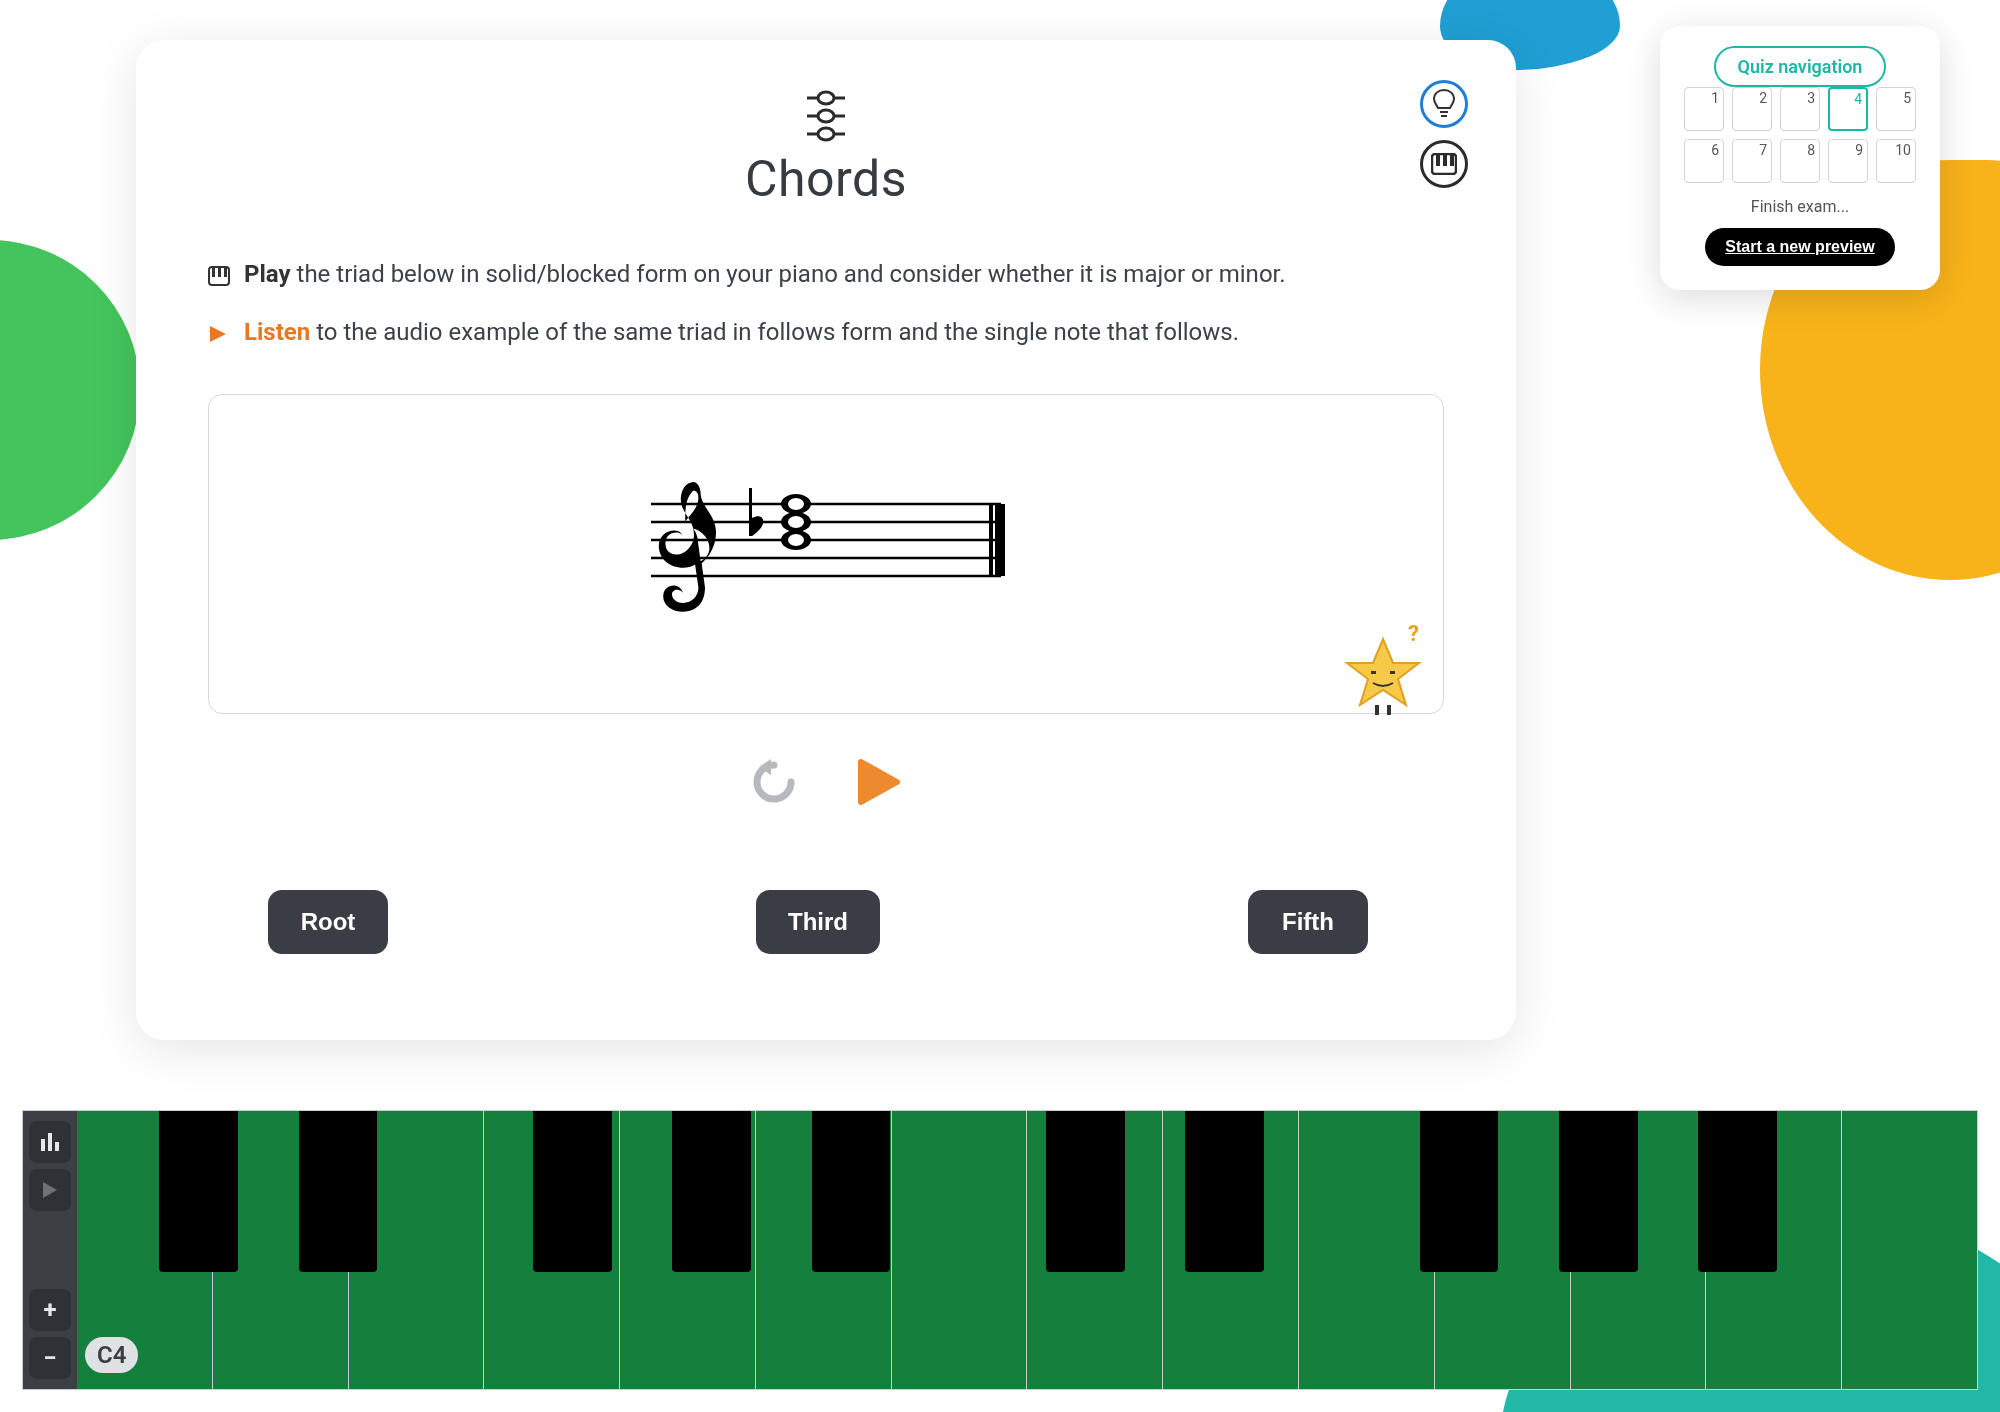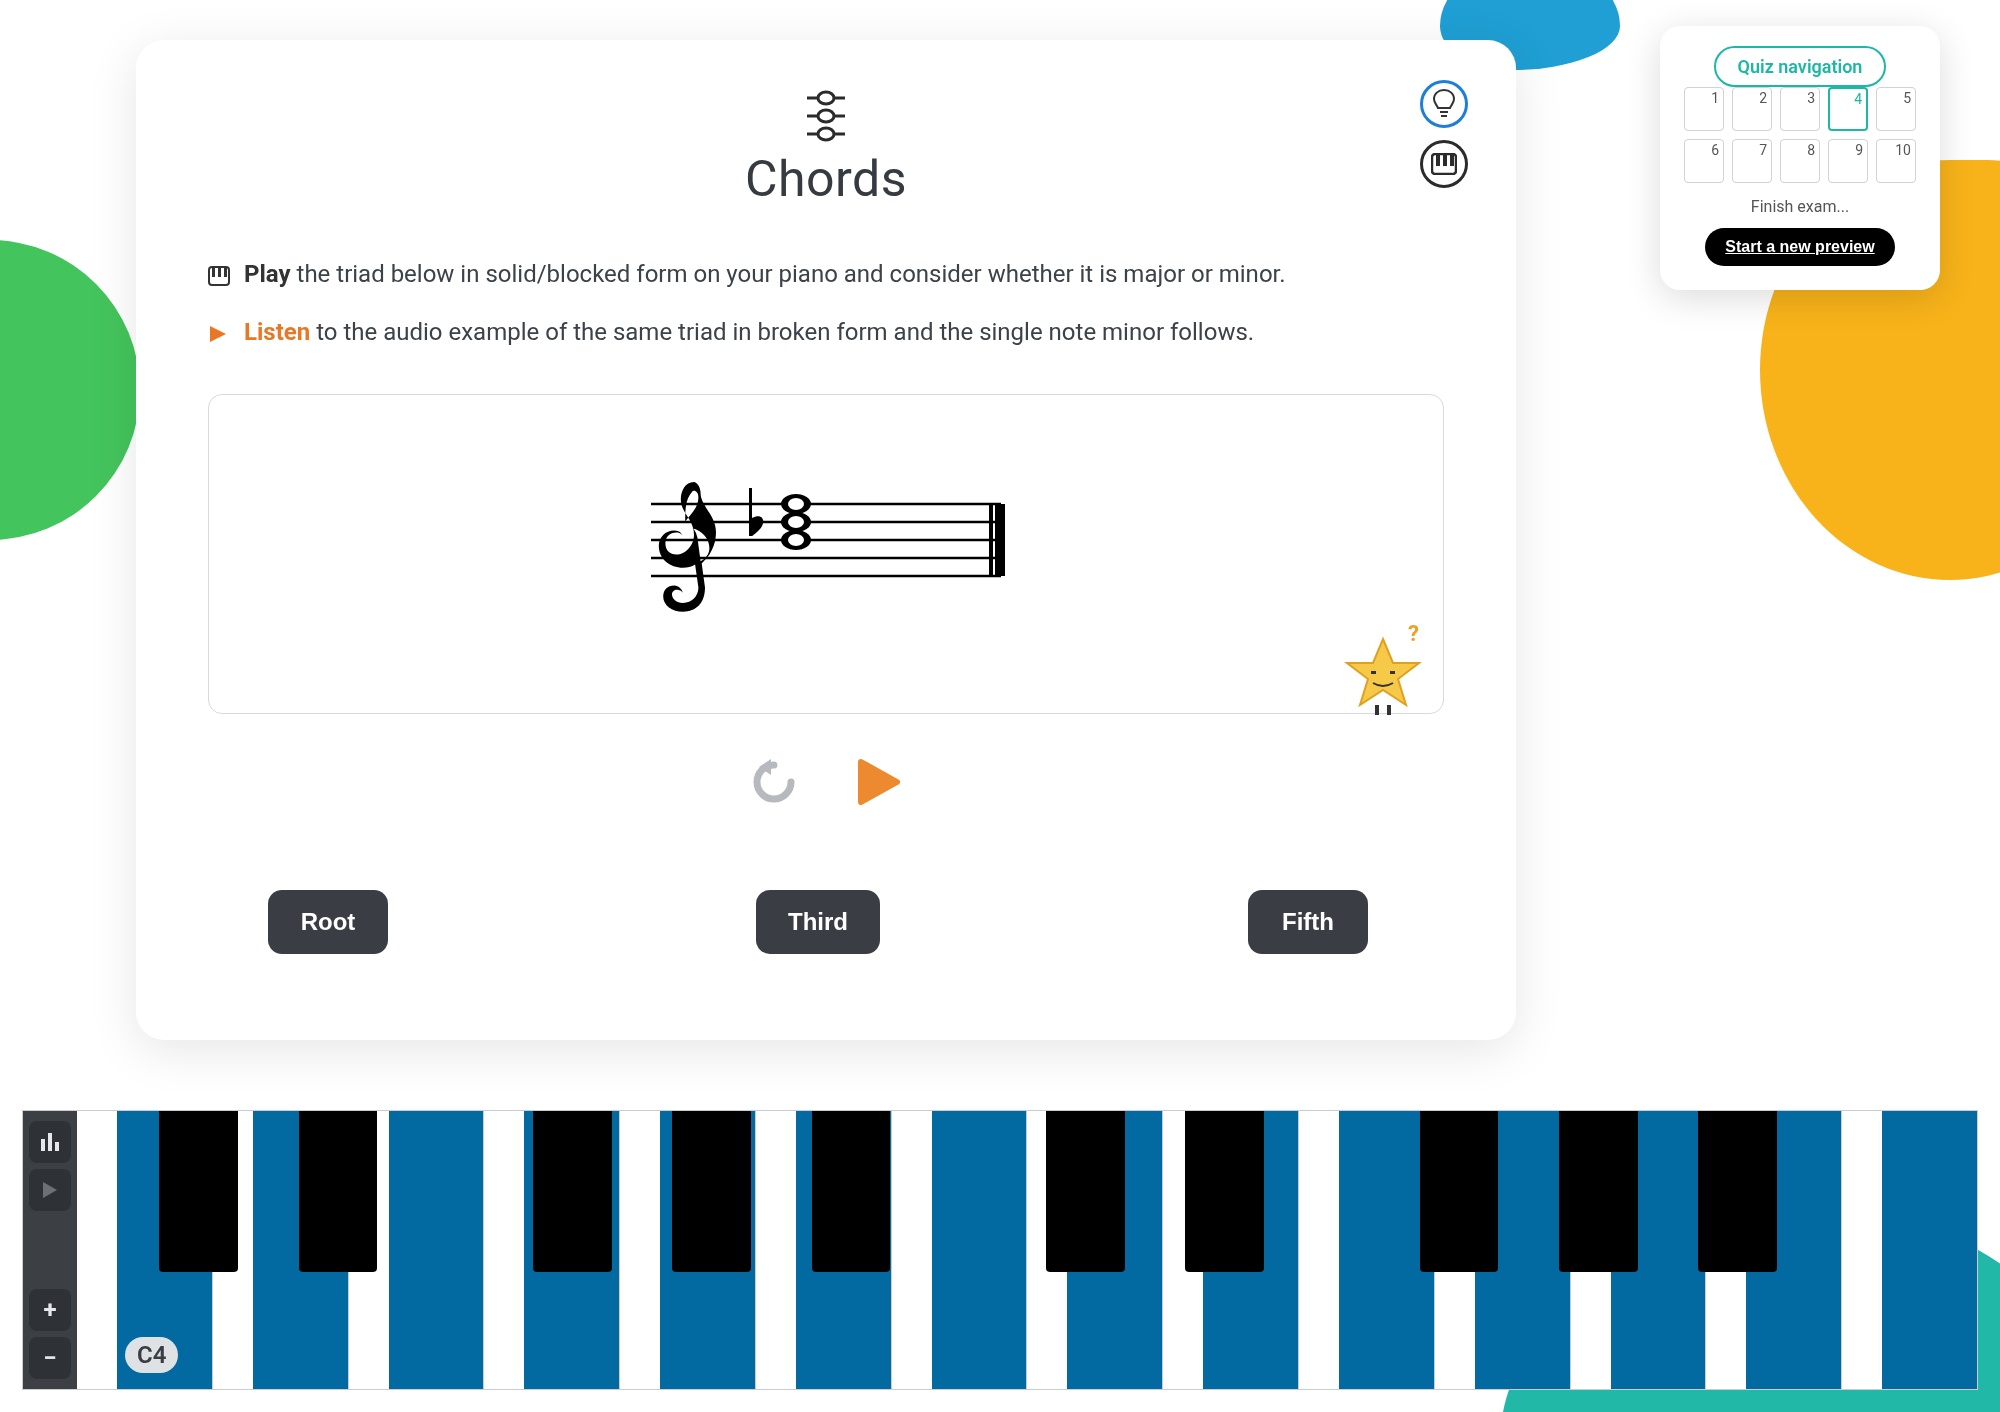--- a/index.html
+++ b/index.html
@@ -129,21 +129,21 @@
   .tool-btn {
     width: 42px; height: 42px; margin: 0 auto; border-radius: 8px;
     background:#2e3135; color:#e5e7ea; display:flex; align-items:center; justify-content:center;
     cursor:pointer; font-size: 24px; font-weight: bold;
   }
   .tool-spacer { flex:1; }
 
   .keyboard { position:relative; flex:1; overflow:hidden; }
   .white-keys { position:absolute; inset:0; display:flex; }
   .white-key {
-    flex:1; border-right: 1px solid #c9ccd0; background:#0369a1; position:relative; cursor:pointer;margin-left:40px;
+    flex:1; border-right: 1px solid #c9ccd0; background:#15803d; position:relative; cursor:pointer;
   }
   .white-key:last-child { border-right: none; }
   .black-keys { position:absolute; top:0; left:0; right:0; height: 58%; pointer-events:none; }
   .black-key {
     position:absolute; top:0; width: 5%; height:100%; background:#000; border-radius: 0 0 4px 4px;
     pointer-events:auto; cursor:pointer;
   }
   .key-label {
     position:absolute; bottom: 16px; left: 8px;
     background:#dfe2e5; color:#3a3e44; padding: 4px 12px; border-radius: 999px;
@@ -203,21 +203,21 @@
           </svg>
       </span>
       <span><span class="verb-play">Play</span> <span>the triad below in solid/blocked form on your piano and consider whether it is major or minor.</span></span>
     </div>
     <div class="row">
       <span class="icon">
         <svg width="20" height="20" viewBox="0 0 20 20">
             <polygon points="2,2 18,10 2,18" fill="#e97826"></polygon>
           </svg>
       </span>
-      <span><span class="verb-listen">Listen</span> <span>to the audio example of the same triad in broken form and the single note minor follows.</span></span>
+      <span><span class="verb-listen">Listen</span> <span>to the audio example of the same triad in follows form and the single note that follows.</span></span>
     </div>
   </div>
 
   <div class="staff-box">
     <svg class="staff-svg" viewBox="0 0 370 180">
 
       <g stroke="#000" stroke-width="2.5">
         <line x1="10" y1="40" x2="360" y2="40"></line>
         <line x1="10" y1="58" x2="360" y2="58"></line>
         <line x1="10" y1="76" x2="360" y2="76"></line>

